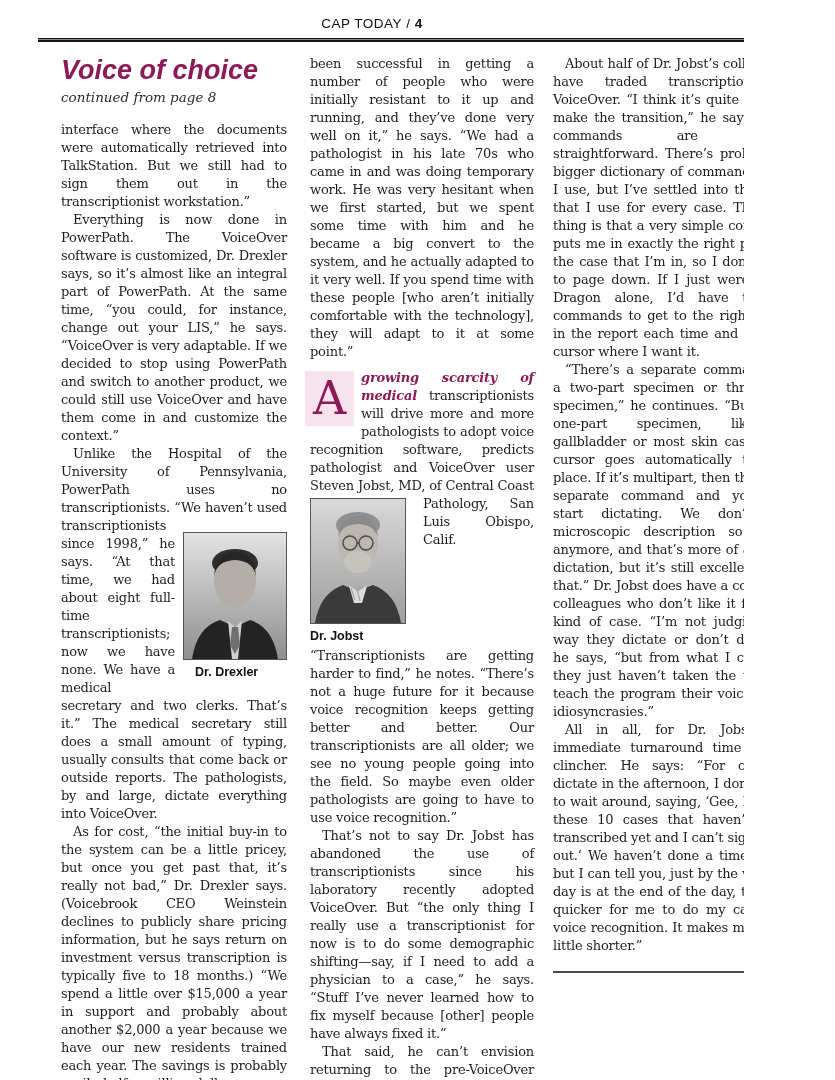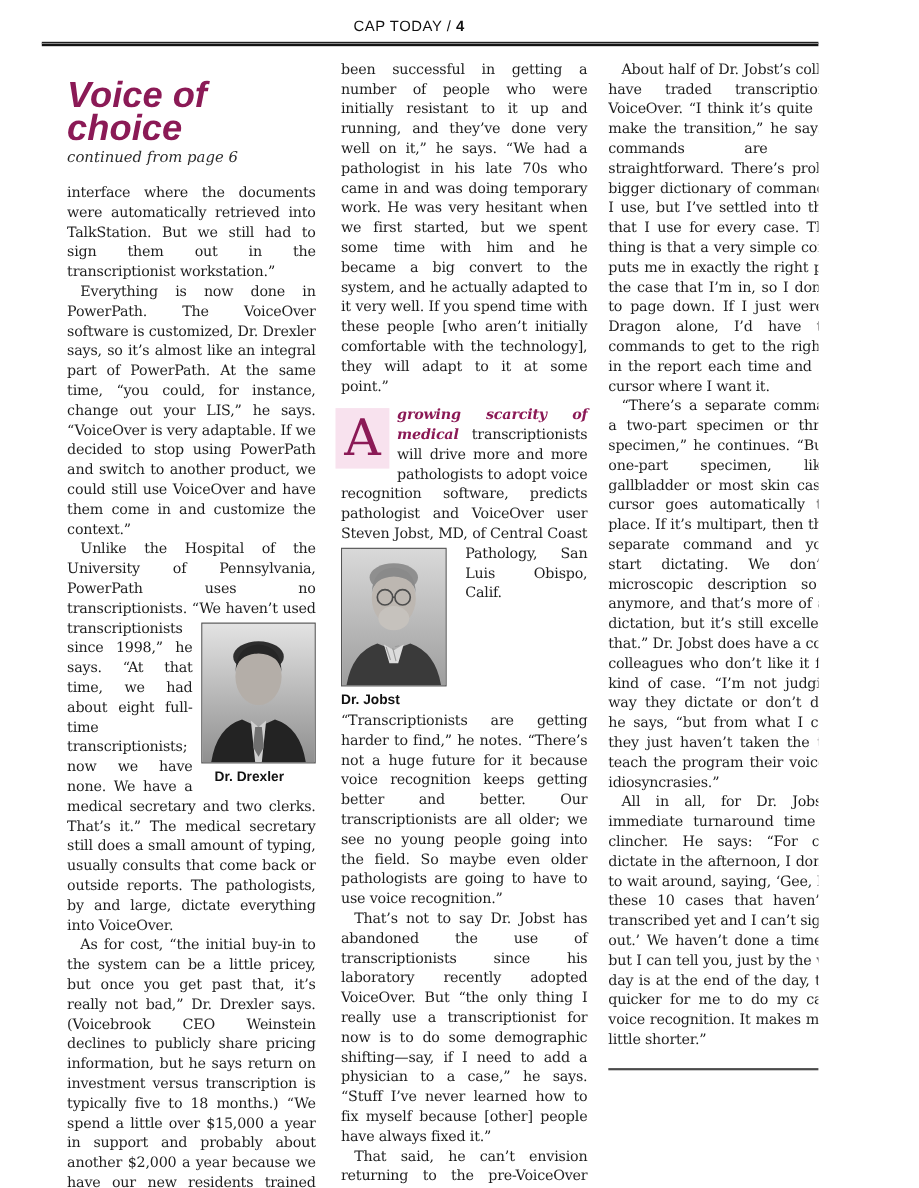--- a/index.html
+++ b/index.html
@@ -14,31 +14,31 @@
   .running-head b{font-weight:bold;}
   .head-rule{position:absolute;top:38px;left:38px;width:757px;height:4px;background:#141414;}
   .head-rule:after{content:"";display:block;margin-top:1px;height:1px;background:#8a8a8a;}
 
   .col{position:absolute;top:55px;}
   .col1{left:61px;width:226px;}
   .col2{left:310px;width:224px;}
   .col3{left:553px;width:238px;}
 
   .title{
-    margin:16px 0 4px 0;font-family:"Liberation Sans", sans-serif;
-    font-style:italic;font-weight:bold;font-size:33px;line-height:30px;color:#8b1a56;
+    margin:0 0 4px 0;font-family:"Liberation Sans", sans-serif;
+    font-style:italic;font-weight:bold;font-size:27px;line-height:30px;color:#8b1a56;
   }
   .continued{font-style:italic;font-size:13.5px;color:#2a2a2a;margin-bottom:16px;}
 
   p{margin:0;font-size:13px;line-height:18px;text-align:justify;letter-spacing:-.2px;}
   p.ind{text-indent:12px;}
   p.cont{text-align-last:justify;}
 
   .photo-float{display:block;}
-  .fr{float:right;margin:3px 0 2px 8px;}
+  .fr{float:right;margin:15px 0 2px 8px;}
   .fl{float:left;margin:3px 17px 2px 0;}
   .photo{display:block;border:1px solid #555;background:#cfcfcf;}
   .caption{
     display:block;margin-top:3px;font-family:"Liberation Sans", sans-serif;
     font-weight:bold;font-size:12.5px;color:#111;text-align:left;letter-spacing:0;
   }
 
   .lead{margin-top:8px;}
   .dropbox{
     float:left;width:49px;height:55px;background:#f8e2ee;
@@ -61,21 +61,21 @@
 
 <div class="page">
 
   <div class="running-head">
     <span>CAP TODAY / </span><b>4</b>
   </div>
   <div class="head-rule"></div>
 
   <div class="col col1">
     <h1 class="title">Voice of choice</h1>
-    <div class="continued">continued from page 6</div>
+    <div class="continued">continued from page 8</div>
 
     <p>interface where the documents were automatically retrieved into TalkStation. But we still had to sign them out in the transcriptionist workstation.”</p>
     <p class="ind">Everything is now done in PowerPath. The VoiceOver software is customized, Dr. Drexler says, so it’s almost like an integral part of PowerPath. At the same time, “you could, for instance, change out your LIS,” he says. “VoiceOver is very adaptable. If we decided to stop using PowerPath and switch to another product, we could still use VoiceOver and have them come in and customize the context.”</p>
     <p class="ind"><span>Unlike the Hospital of the University of Pennsylvania, PowerPath uses no transcriptionists. “We haven’t used </span><span class="photo-float fr">
           <svg class="photo" width="102" height="126" viewBox="0 0 102 126" xmlns="http://www.w3.org/2000/svg">
             <defs>
               <linearGradient id="bg1" x1="0" y1="0" x2="0" y2="1">
                 <stop offset="0" stop-color="#e3e3e3"></stop>
                 <stop offset="1" stop-color="#8f8f8f"></stop>
               </linearGradient>

